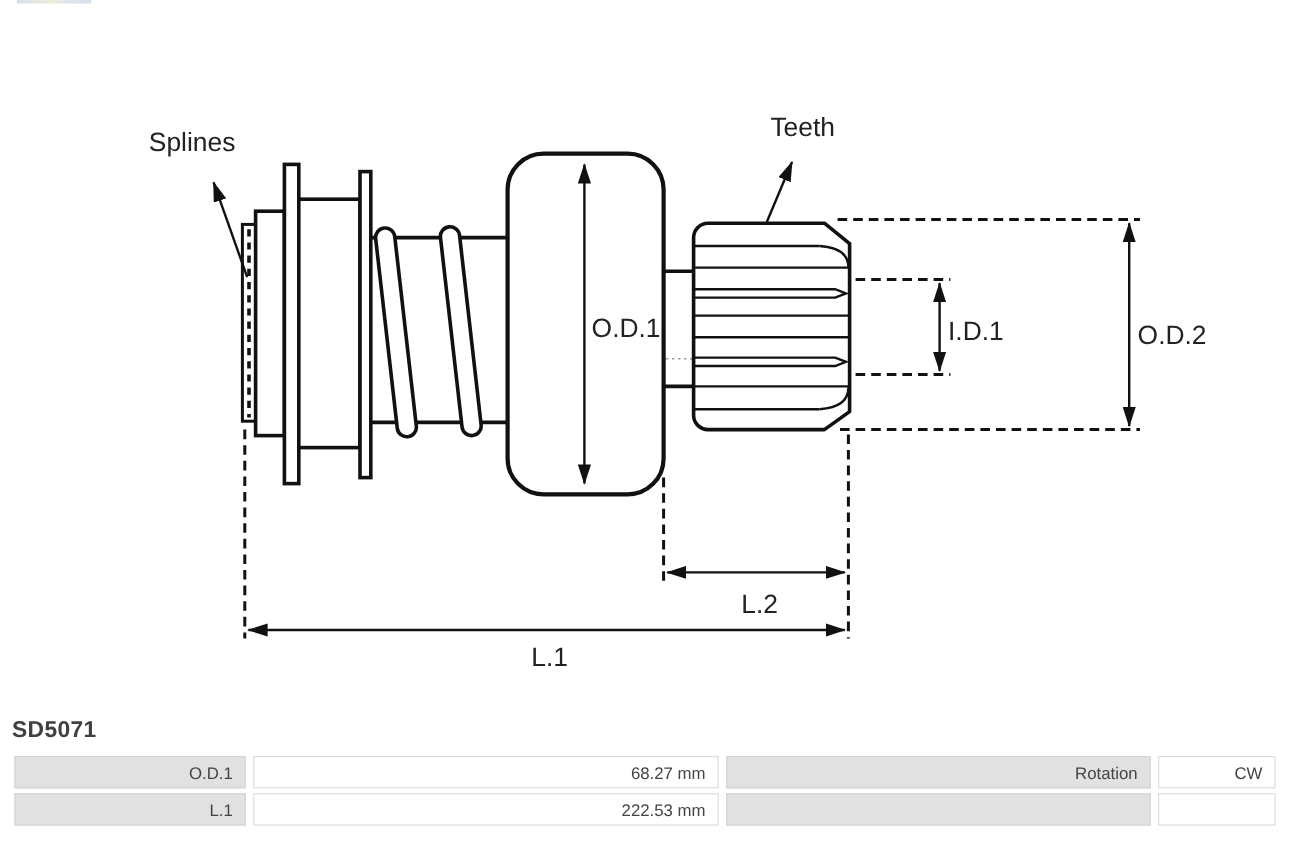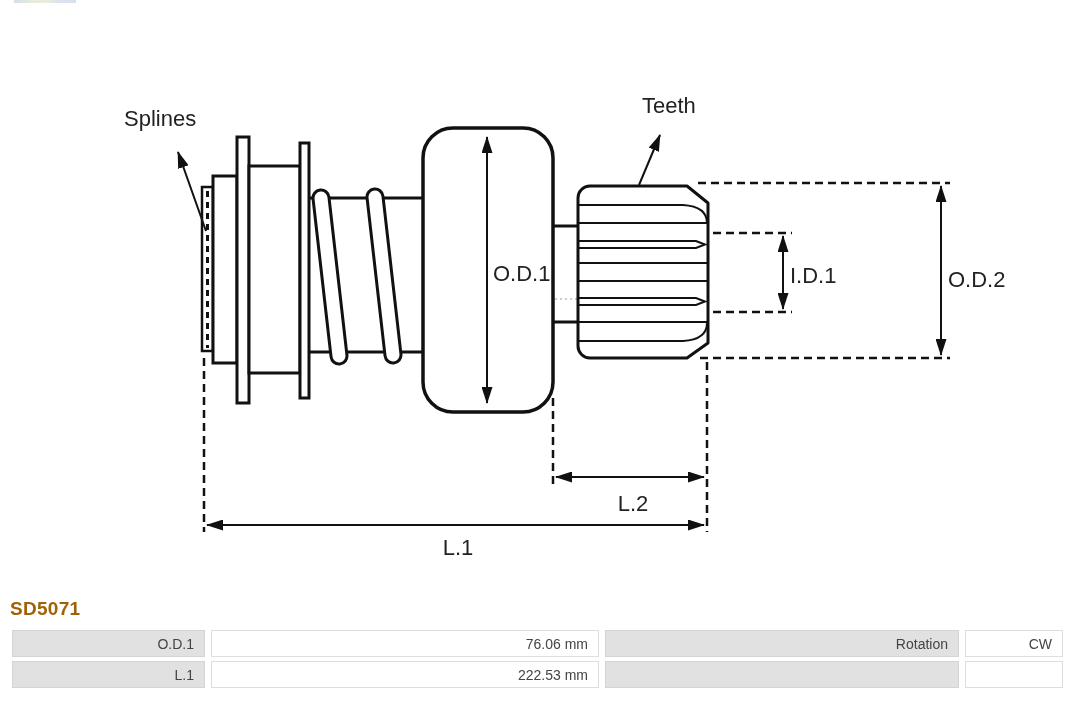--- a/index.html
+++ b/index.html
@@ -13,21 +13,21 @@
     background:linear-gradient(90deg,#c9d4e6 0%,#dce5d2 30%,#e9e5c9 50%,#d3dce8 70%,#c9d4e6 100%);
     opacity:.75;
   }
   svg.diagram { position:absolute; left:0; top:0; }
   svg.diagram text {
     font-family:"Liberation Sans", sans-serif;
     font-size:22px; fill:#222222;
   }
   .part-code {
     position:absolute; left:10px; top:598px;
-    font-size:19px; font-weight:bold; color:#a16207; letter-spacing:.3px;
+    font-size:19px; font-weight:bold; color:#404040; letter-spacing:.3px;
   }
   table.spec-table {
     position:absolute; left:6px; top:626px; width:1062px;
     border-collapse:separate; border-spacing:6px 4px; table-layout:fixed;
   }
   table.spec-table td {
     height:25px; font-size:14px; color:#444444; background:#ffffff;
     text-align:right; padding:0 10px 0 0; border:1px solid #dddddd;
     overflow:hidden; white-space:nowrap;
   }
@@ -128,21 +128,21 @@
 <table class="spec-table">
   <colgroup>
     <col style="width:193px">
       <col style="width:388px">
       <col style="width:354px">
       <col style="width:98px">
   </colgroup>
   <tbody>
     <tr>
       <td class="lbl">O.D.1</td>
-      <td>76.06 mm</td>
+      <td>68.27 mm</td>
       <td class="lbl">Rotation</td>
       <td>CW</td>
     </tr>
     <tr>
       <td class="lbl">L.1</td>
       <td>222.53 mm</td>
       <td class="lbl"></td>
       <td></td>
     </tr>
   </tbody>

